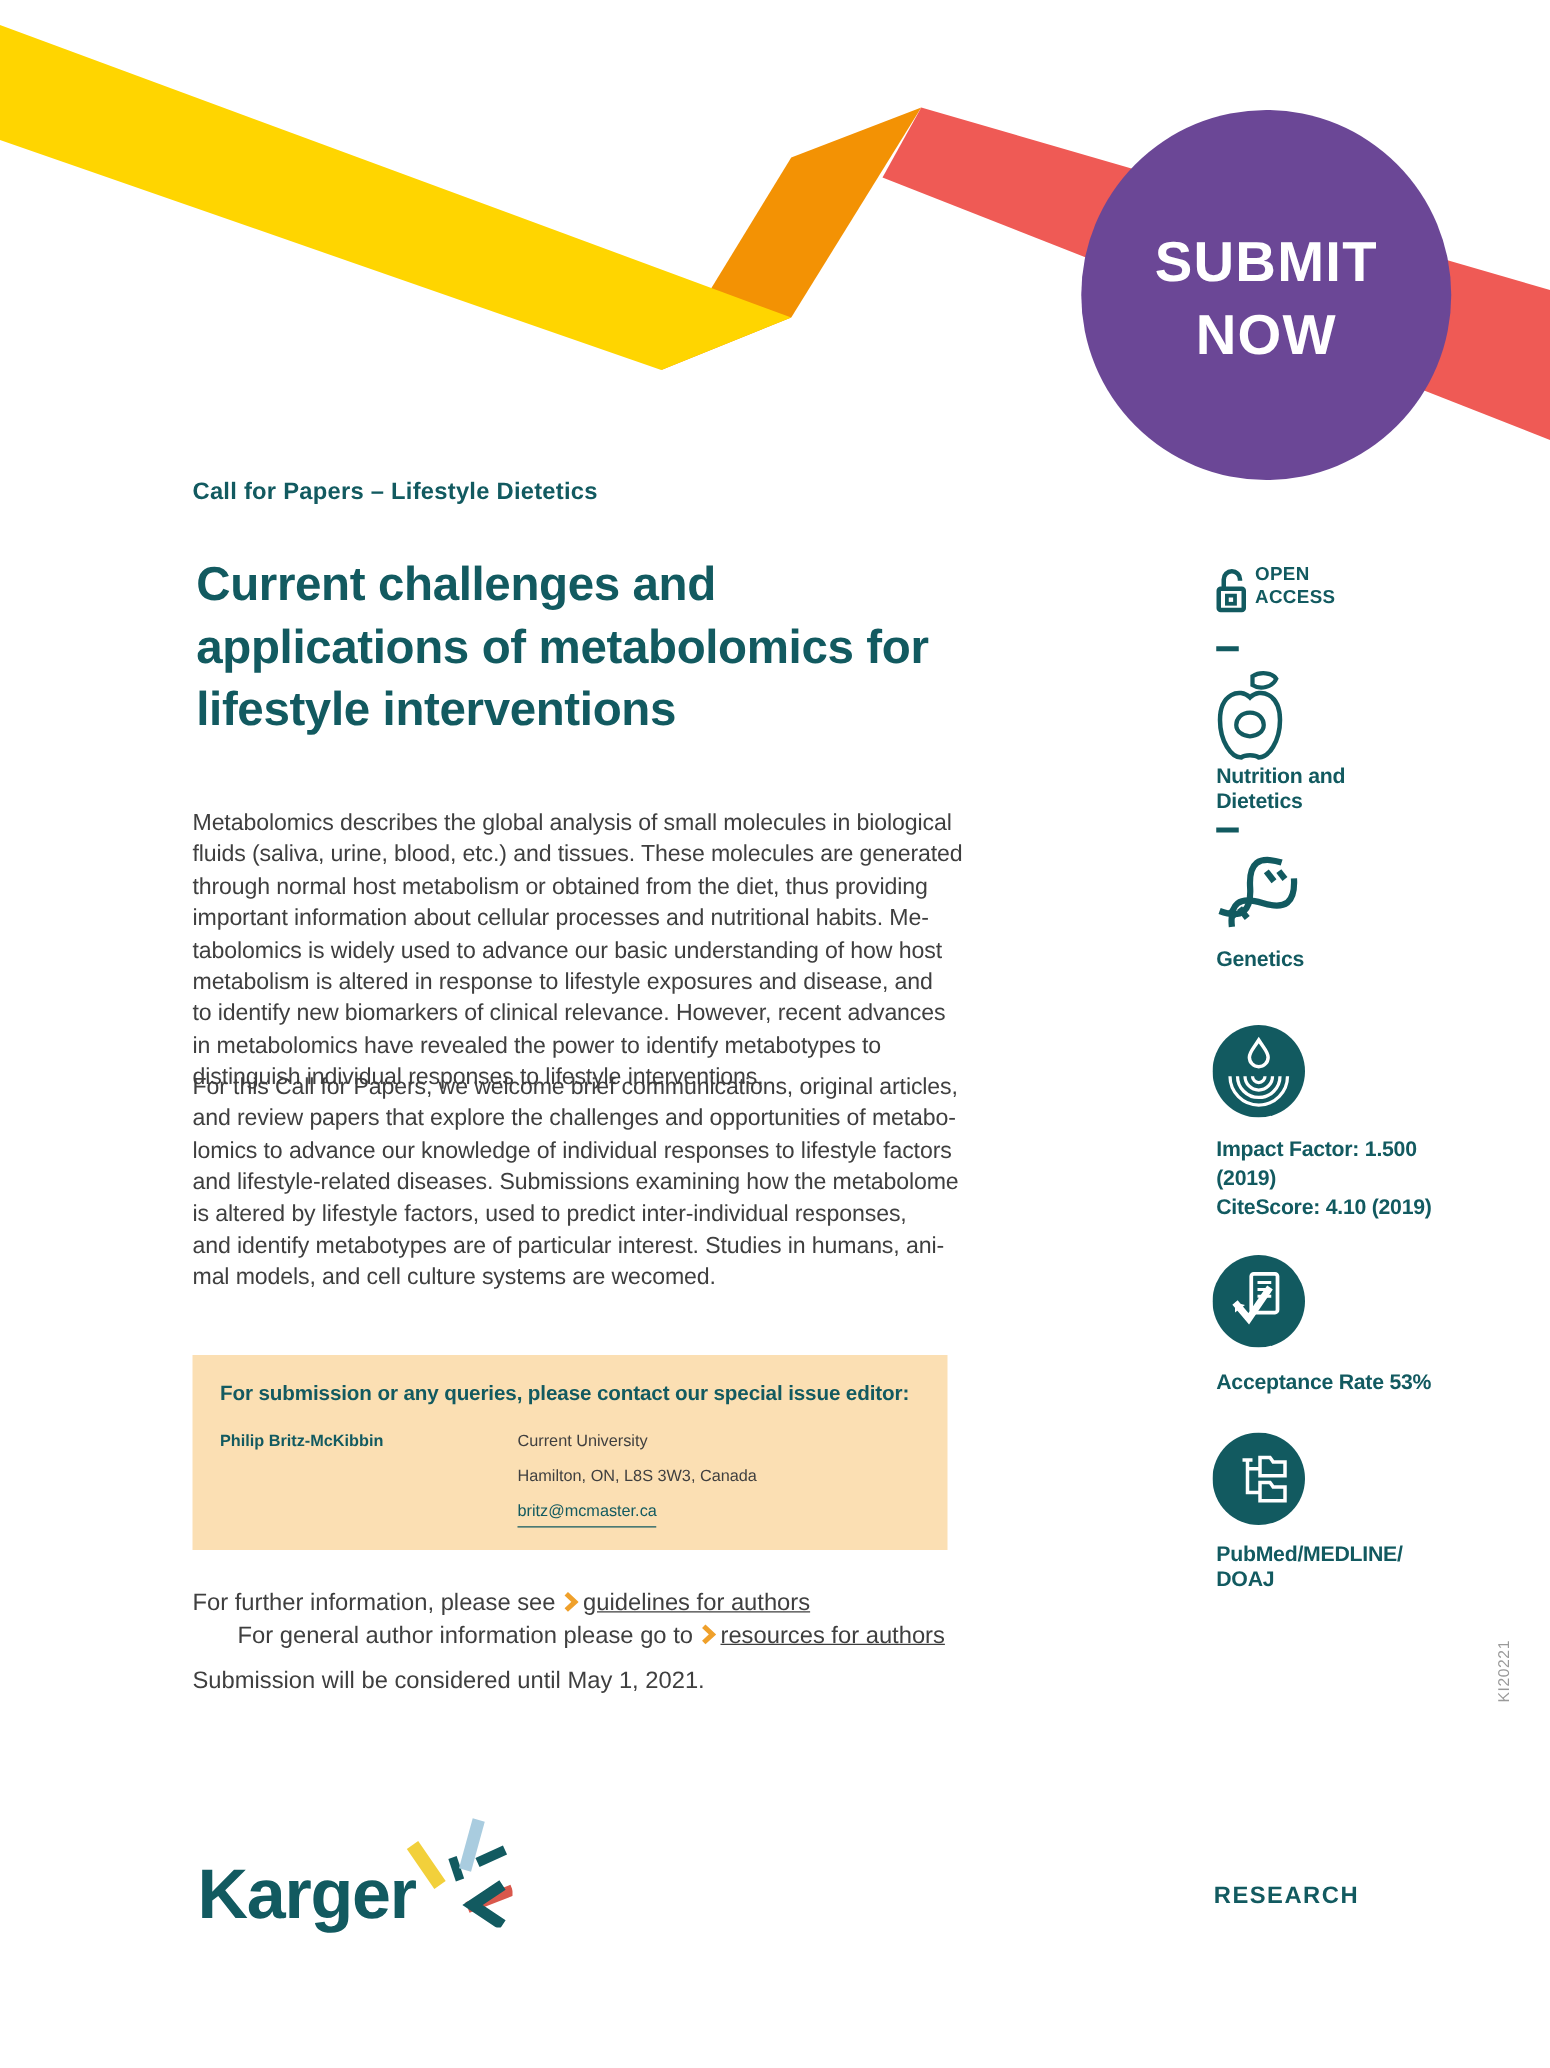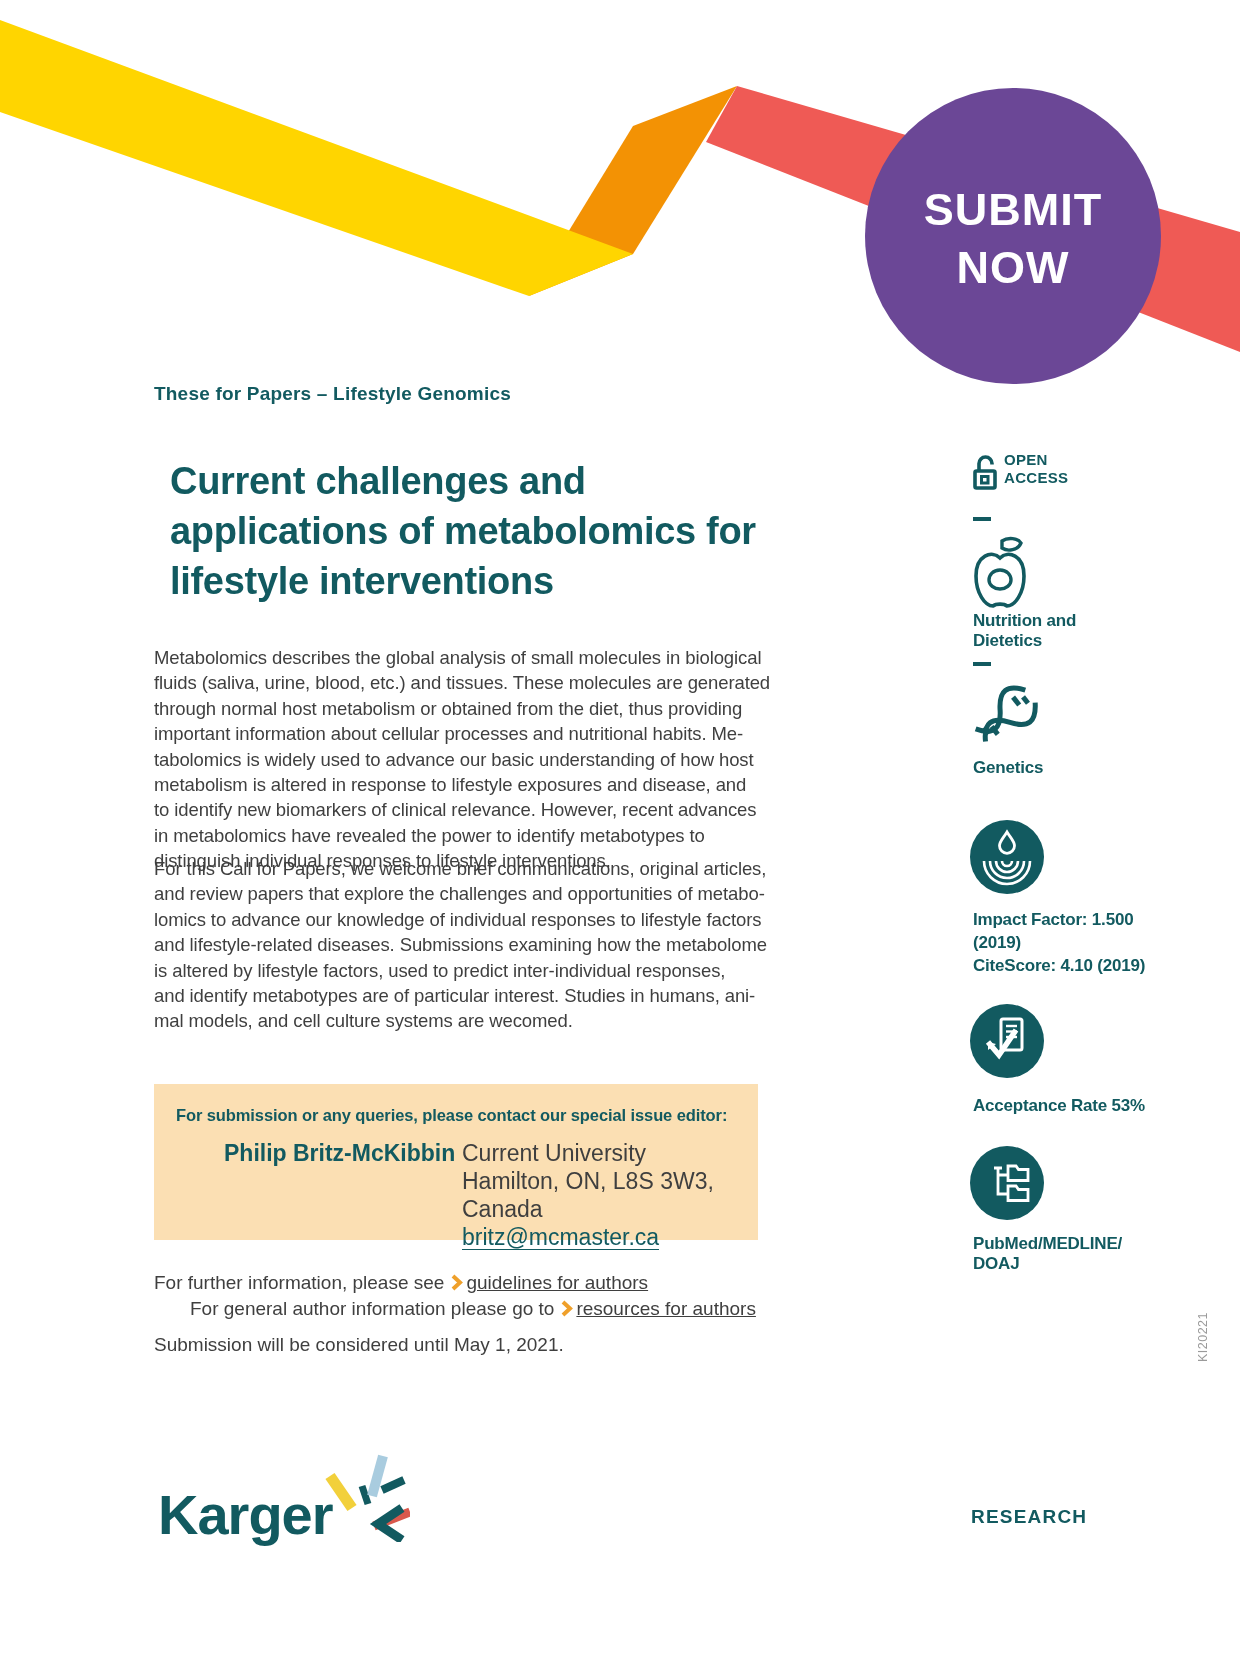--- a/index.html
+++ b/index.html
@@ -15,21 +15,21 @@
   .kicker{left:154px;top:383px;font-size:19px;font-weight:bold;color:var(--teal);letter-spacing:.2px;}
   .title{left:154px;top:440px;width:740px;font-size:38px;font-weight:bold;color:var(--teal);
          line-height:50px;white-space:pre-line;letter-spacing:-.3px;}
   .para{left:154px;width:710px;font-size:18.5px;line-height:25.4px;color:var(--body_text);
         white-space:pre-line;letter-spacing:-.1px;}
   .p1{top:645px;} .p2{top:856px;}
   
   .contact-box{left:154px;top:1084px;width:604px;height:156px;background:var(--box_bg);box-sizing:border-box;
                padding:22px 14px 0 22px;}
   .contact-heading{font-size:16.5px;font-weight:bold;color:var(--teal);white-space:nowrap;letter-spacing:-.1px;}
-  .contact-row{display:flex;margin-top:14px;font-size:23px;line-height:28px;margin-left:48px;}
+  .contact-row{display:flex;margin-top:14px;font-size:13px;line-height:28px;}
   .editor-name{width:238px;font-weight:bold;color:var(--teal);flex:none;}
   .affiliation{color:var(--body_text);white-space:pre-line;}
   .email-link{color:var(--teal);text-decoration:none;border-bottom:1.5px solid var(--teal);display:inline-block;line-height:24px;}
   
   .info-line{left:154px;font-size:19px;color:var(--body_text);}
   .l1{top:1272px;text-align:right;} .l2{top:1298px;margin-left:36px;}
   .deadline{left:154px;top:1334px;font-size:19px;color:var(--body_text);}
   .text-link{color:var(--body_text);text-decoration:underline;}
   .chev{display:inline-block;vertical-align:-2px;margin:0 3px 0 7px;}
   
@@ -54,22 +54,22 @@
     <polygon points="529,296 633,254 737,86 633,126" fill="var(--orange)"></polygon>
     <polygon points="0,20 633,254 529,296 0,112" fill="var(--yellow)"></polygon>
     <polygon points="737,86 1240,232 1240,352 706,142" fill="var(--red)"></polygon>
     <g style="cursor:pointer">
       <circle cx="1013" cy="236" r="148" fill="var(--purple)"></circle>
       <text x="1013" y="225" text-anchor="middle" fill="#fff" font-size="45" font-weight="bold" letter-spacing="1">SUBMIT</text>
       <text x="1013" y="283" text-anchor="middle" fill="#fff" font-size="45" font-weight="bold" letter-spacing="1">NOW</text>
     </g>
   </svg>
 
-  <div class="abs kicker">These for Papers – Lifestyle Genomics</div>
-  <h1 class="abs title" style="margin:16px">Current challenges and
+  <div class="abs kicker">Call for Papers – Lifestyle Dietetics</div>
+  <h1 class="abs title" style="margin:3px">Current challenges and
 applications of metabolomics for
 lifestyle interventions</h1>
   <p class="abs para p1" style="margin:0">Metabolomics describes the global analysis of small molecules in biological
 fluids (saliva, urine, blood, etc.) and tissues. These molecules are generated
 through normal host metabolism or obtained from the diet, thus providing
 important information about cellular processes and nutritional habits. Me-
 tabolomics is widely used to advance our basic understanding of how host
 metabolism is altered in response to lifestyle exposures and disease, and
 to identify new biomarkers of clinical relevance. However, recent advances
 in metabolomics have revealed the power to identify metabotypes to

